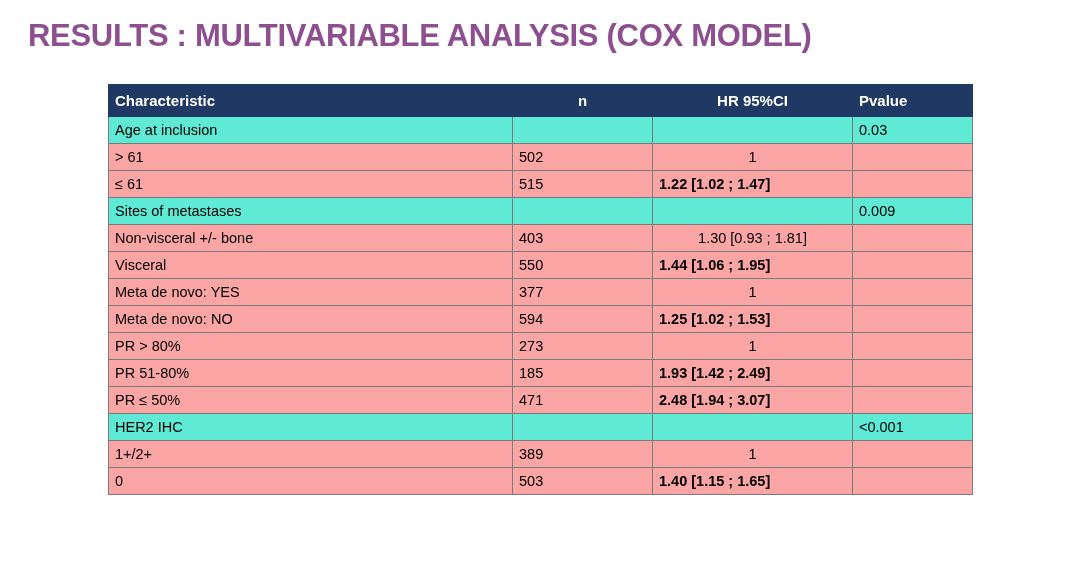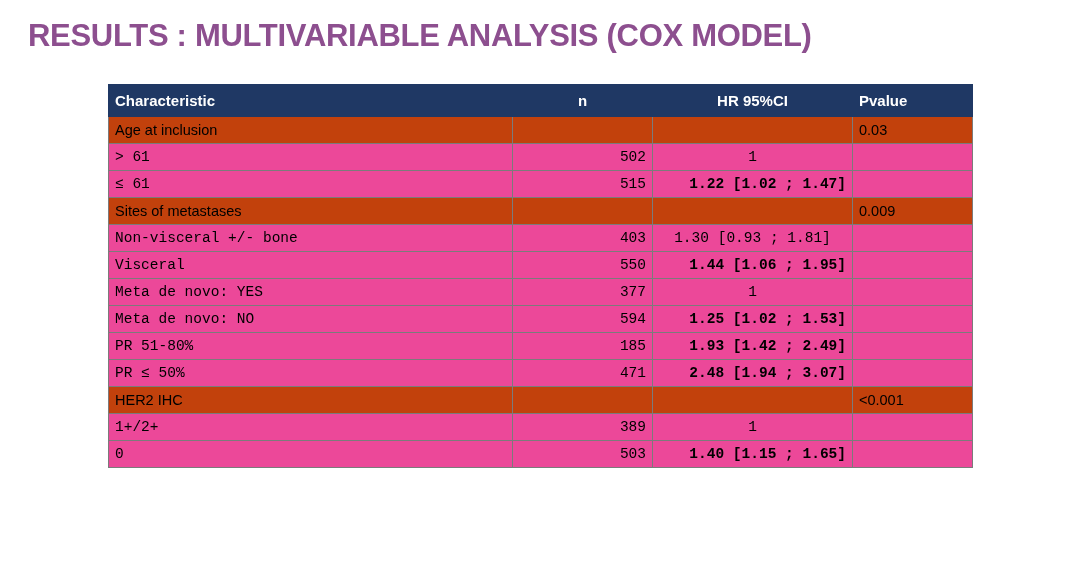--- a/index.html
+++ b/index.html
@@ -59,32 +59,31 @@
 
   table.results td {
     font-size: 14.5px;
     color: #000000;
     padding: 3px 6px;
     border: 1px solid #7b7b7b;
     height: 20px;
     white-space: nowrap;
     overflow: hidden;
   }
-  td.center { text-align: right; }
+  td.center { text-align: left; }
   tr.group td {
-    background: #c2410c;
+    background: #5eead4;
   }
   tr.normal td {
-    background: #ec4899;
-    font-family: Liberation Mono, monospace;
+    background: #fca5a5;
   }
   td.hr-sig {
     color: #8d4f8f;
     font-weight: bold;
-    text-align: right;
+    text-align: left;
   }
   td.hr-plain {
     color: #000000;
     text-align: center;
   }
 </style>
 </head>
 <body>
 
 <div class="slide">
@@ -150,20 +149,26 @@
             <td class="hr-plain">1</td>
             <td></td>
           </tr>
           <tr class="normal">
             <td>Meta de novo: NO</td>
             <td class="center">594</td>
             <td class="hr-sig">1.25 [1.02 ; 1.53]</td>
             <td></td>
           </tr>
           <tr class="normal">
+            <td>PR &gt; 80%</td>
+            <td class="center">273</td>
+            <td class="hr-plain">1</td>
+            <td></td>
+          </tr>
+          <tr class="normal">
             <td>PR 51-80%</td>
             <td class="center">185</td>
             <td class="hr-sig">1.93 [1.42 ; 2.49]</td>
             <td></td>
           </tr>
           <tr class="normal">
             <td>PR ≤ 50%</td>
             <td class="center">471</td>
             <td class="hr-sig">2.48 [1.94 ; 3.07]</td>
             <td></td>

